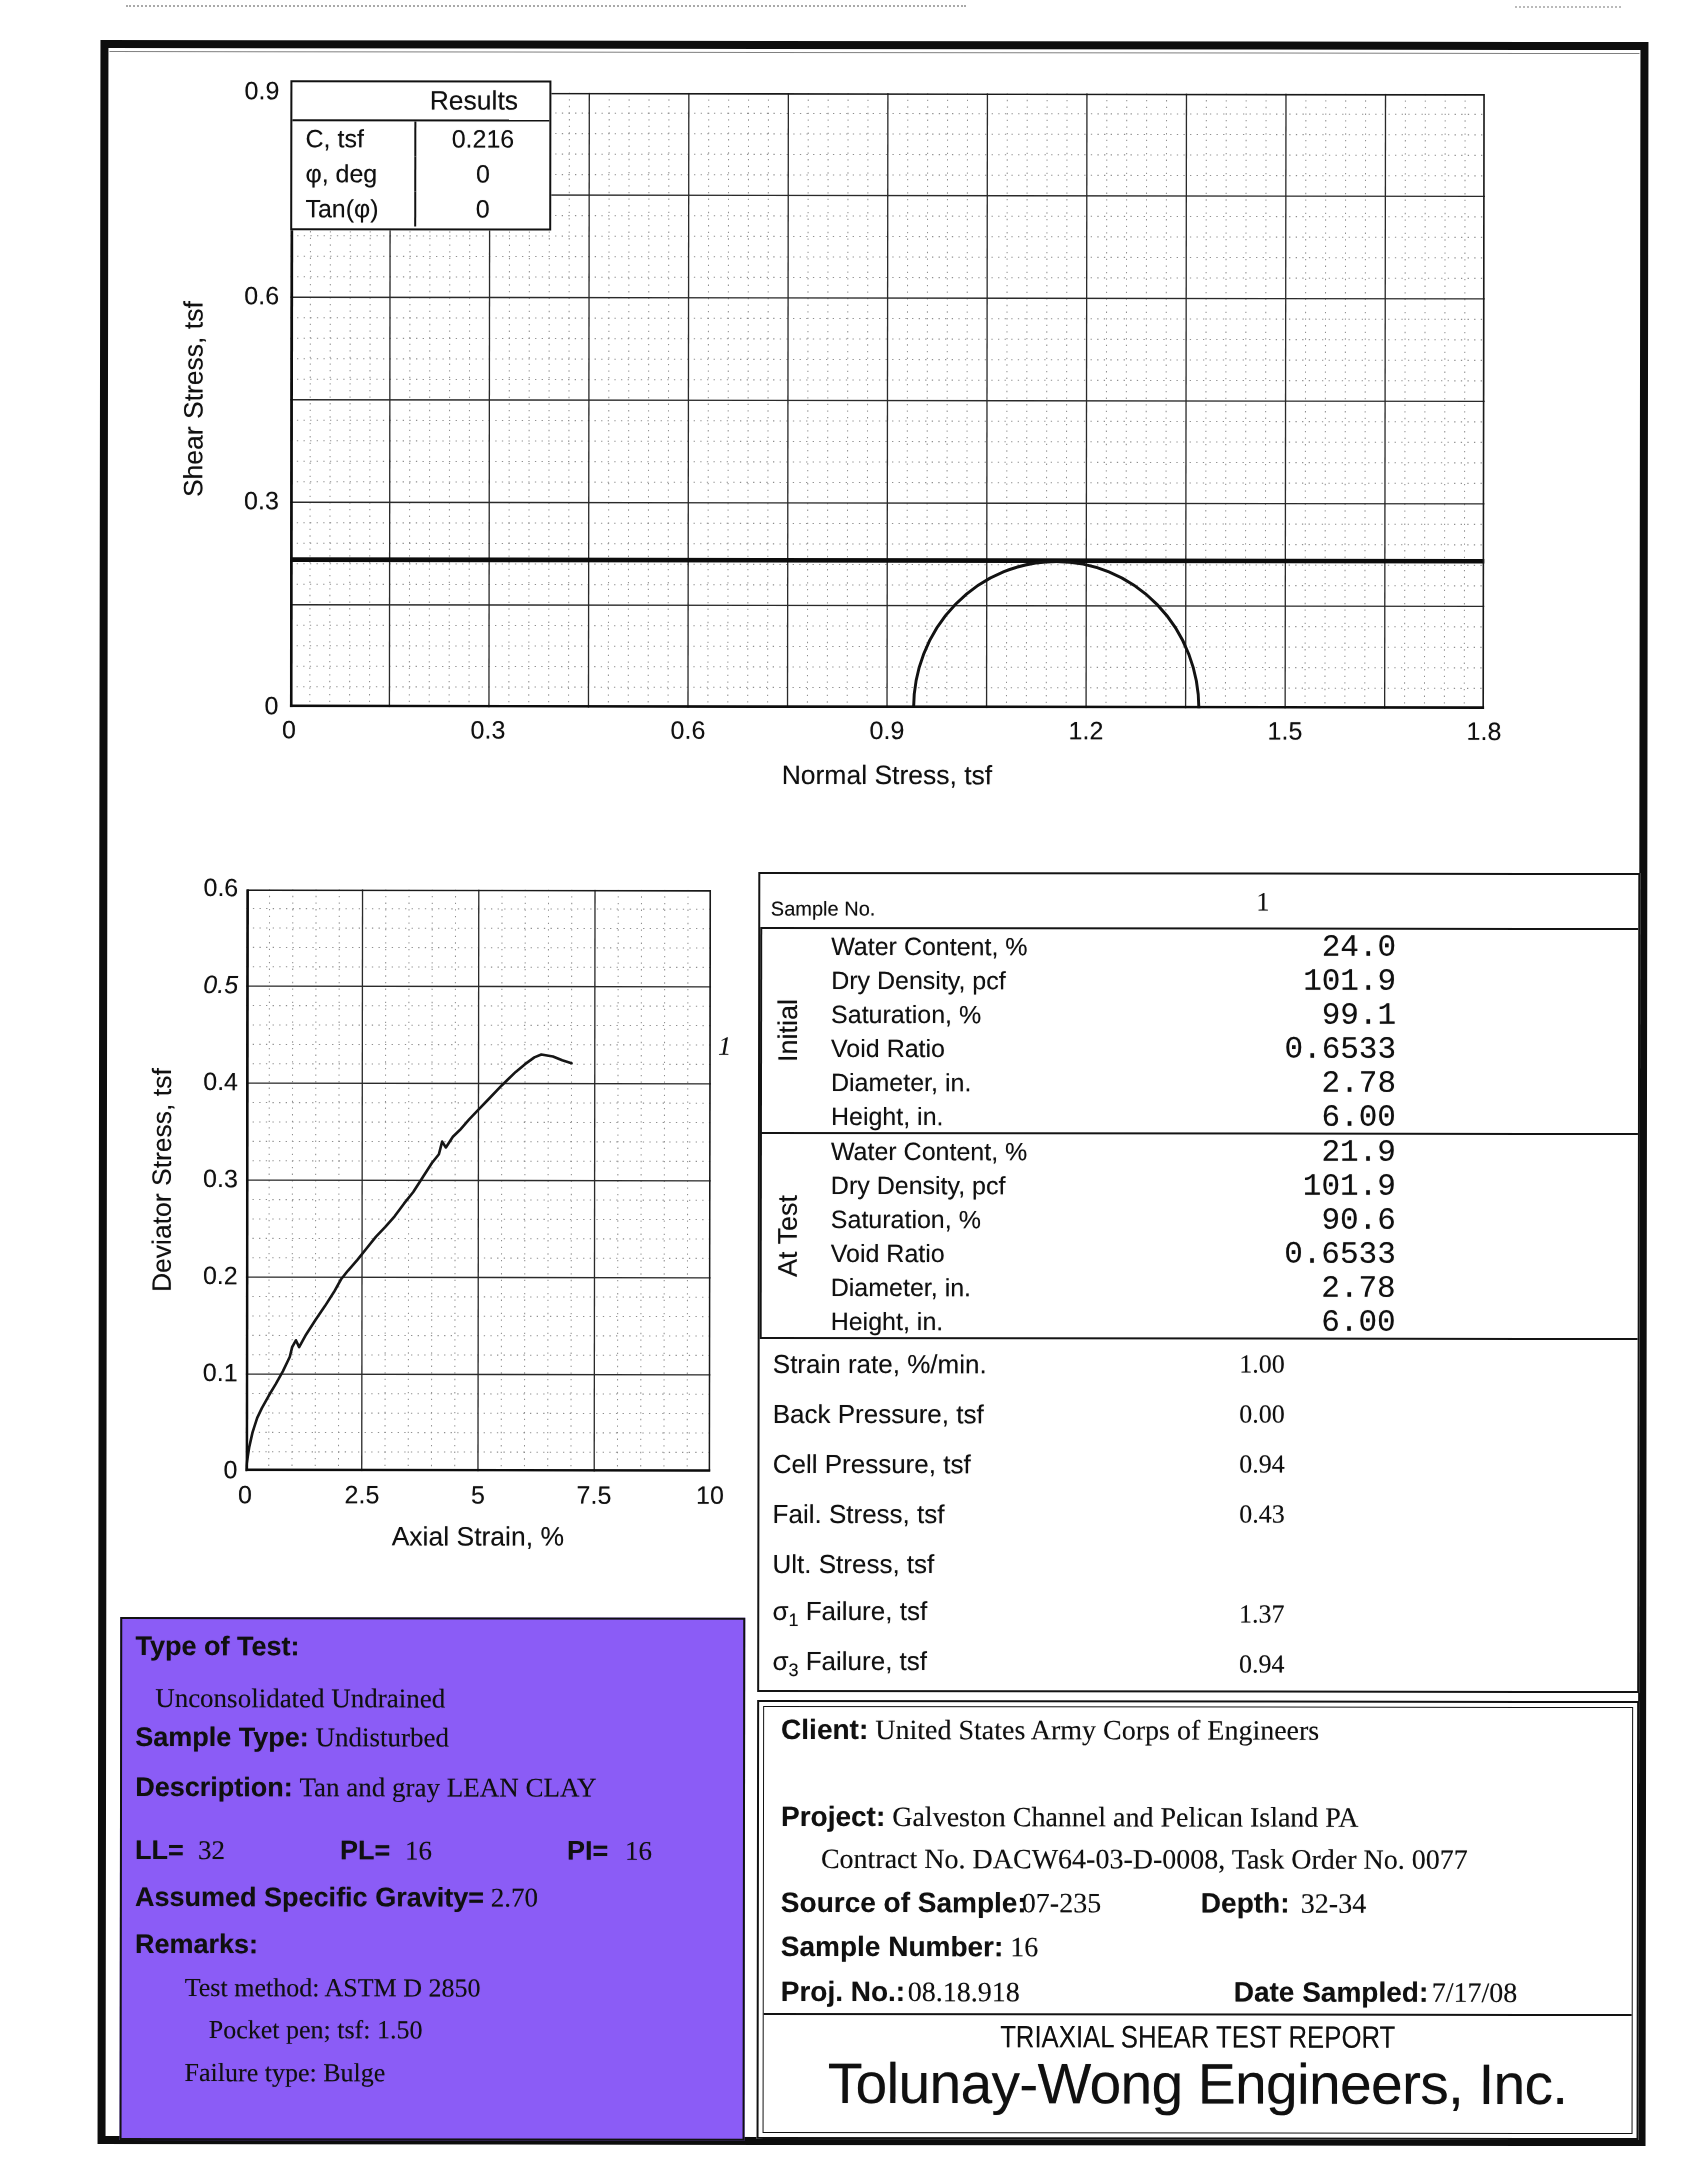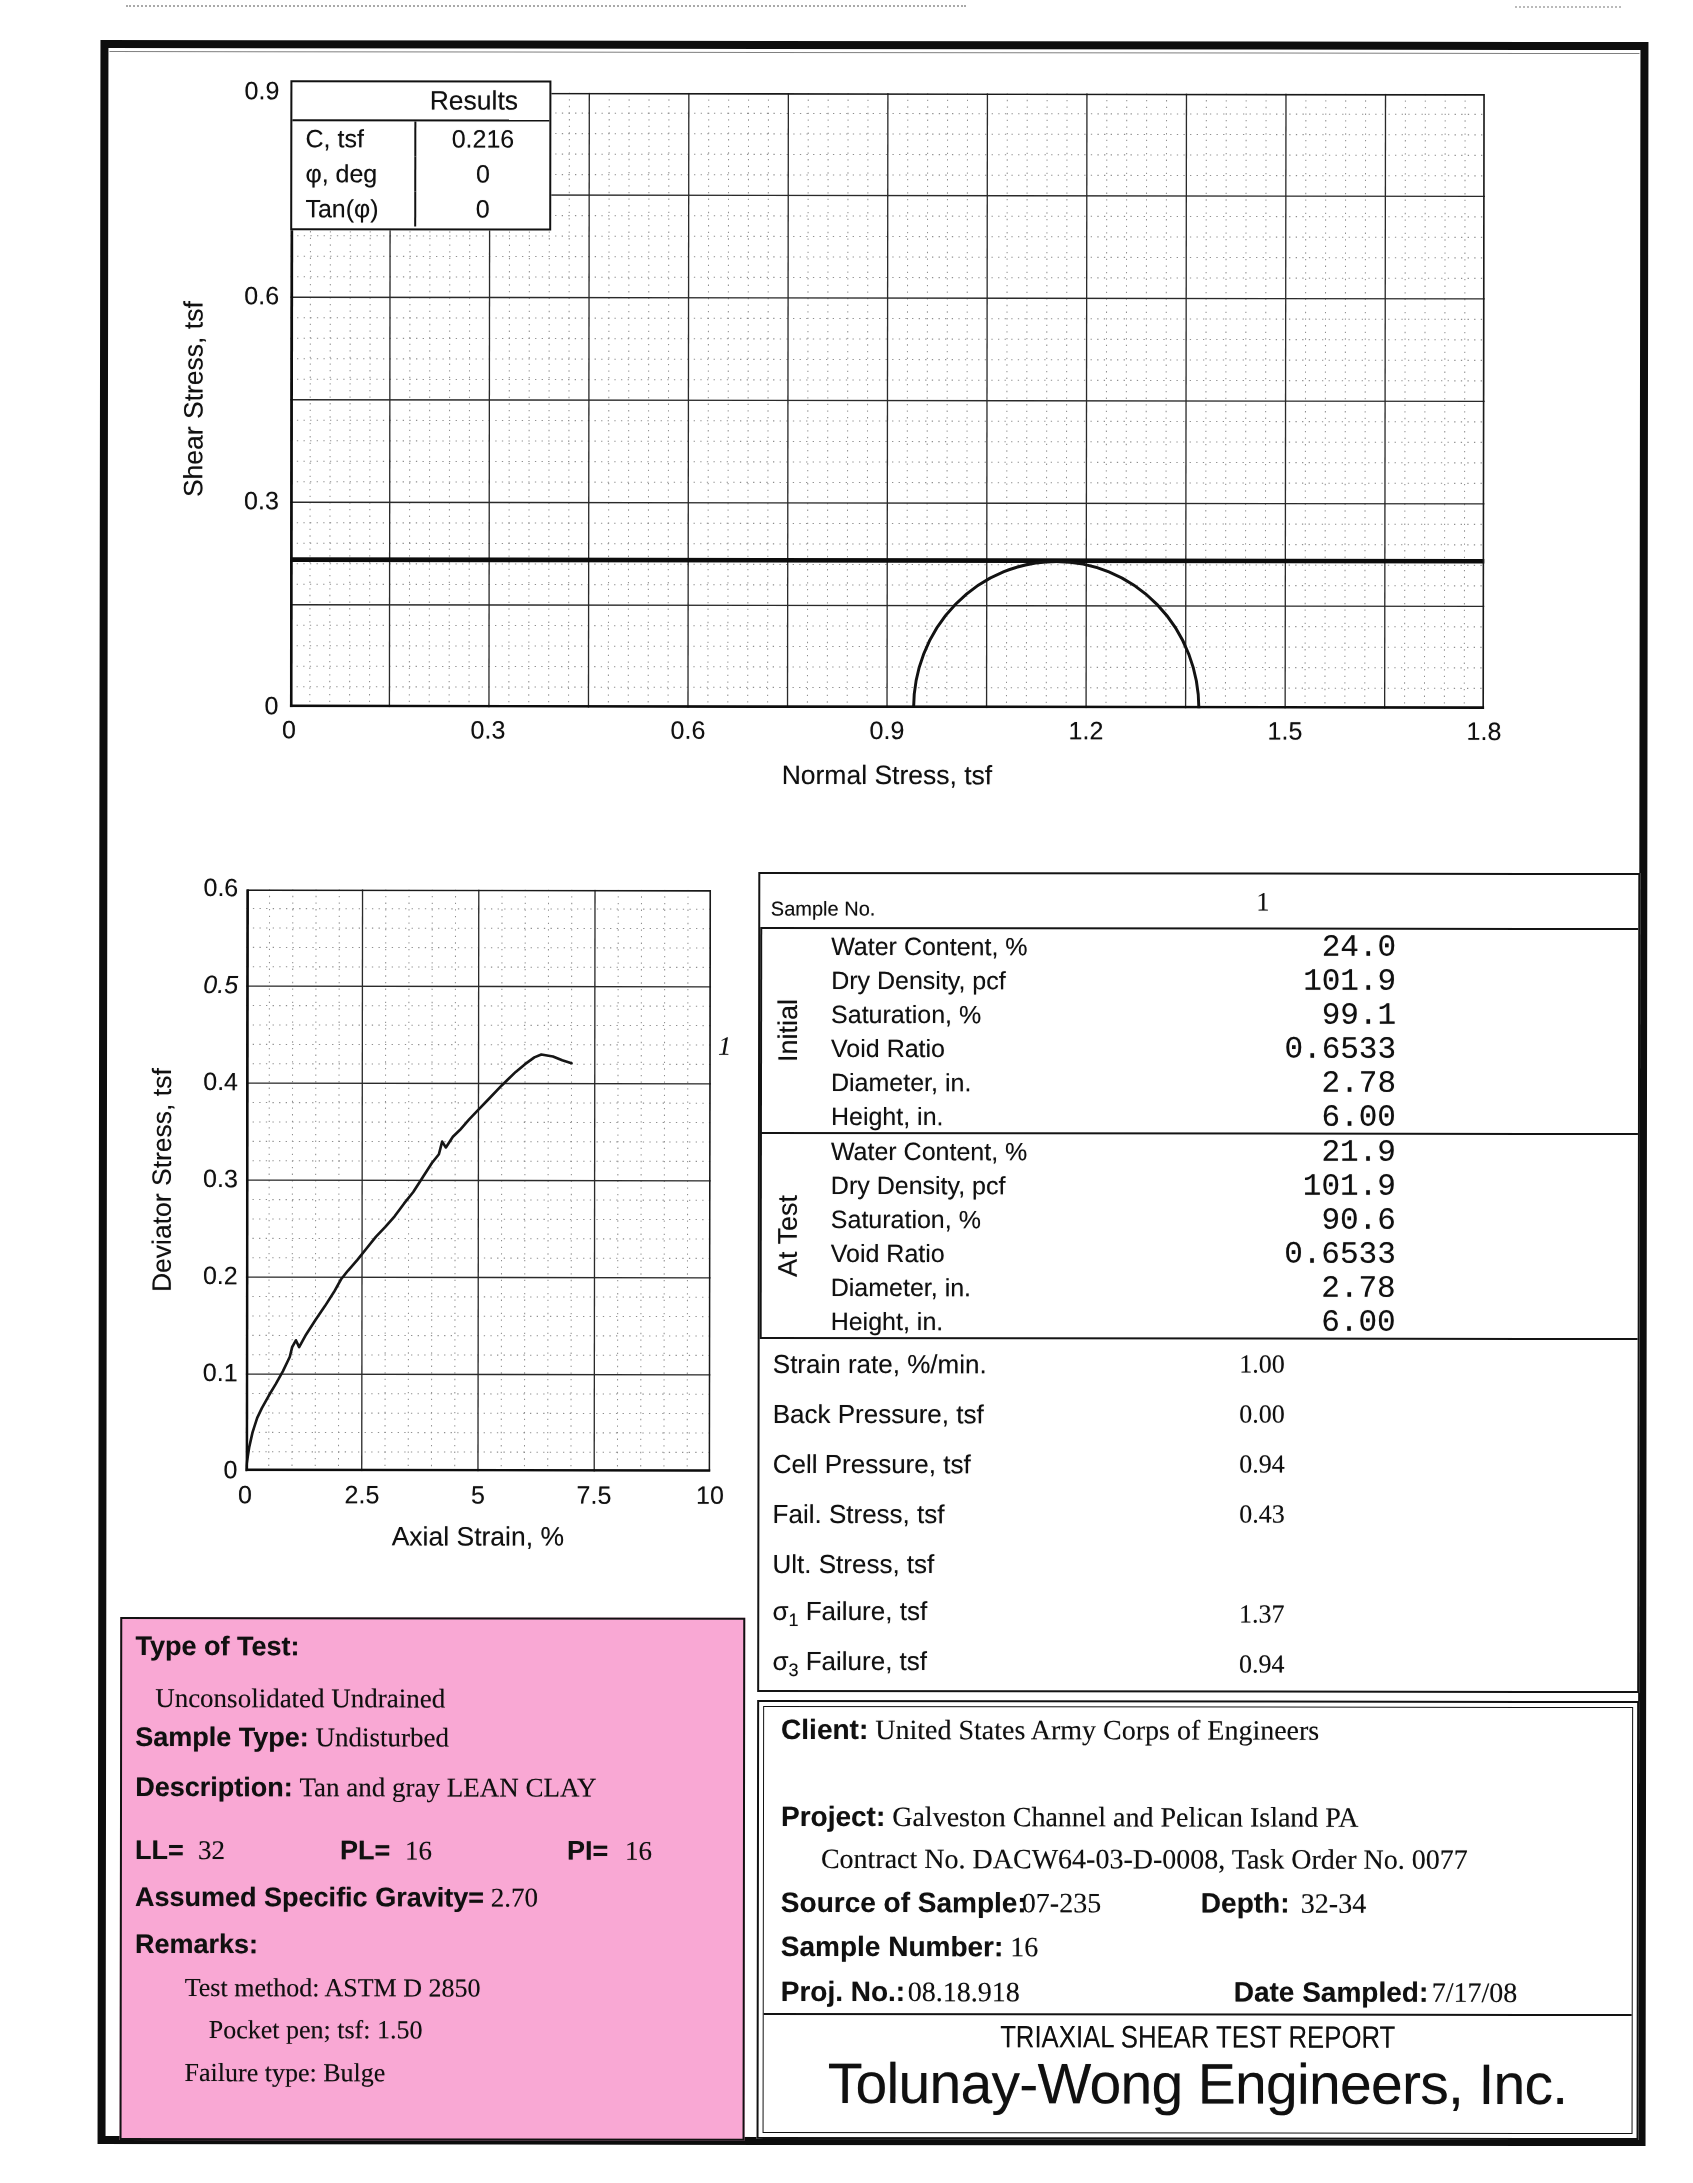--- a/index.html
+++ b/index.html
@@ -57,21 +57,21 @@
   .st-row .val{position:absolute;left:316px;width:265px;text-align:right;
                font-family:Liberation Mono, monospace;font-size:31px;}
   .st-lower{position:relative;}
   .st-lrow{height:50px;position:relative;display:flex;align-items:center;}
   .st-lrow .lbl{padding-left:13.2px;font-size:26px;}
   .st-lrow .lbl sub{font-size:18px;}
   .st-lrow .val{position:absolute;left:370px;width:265px;text-align:center;
                 font-family:"Liberation Serif","DejaVu Serif",serif;font-size:26px;}
   
   .tot{position:absolute;left:121px;top:1618px;width:625px;height:523px;
-       border:2.6px solid #121212;box-sizing:border-box;background:#f9a8d4;}
+       border:2.6px solid #121212;box-sizing:border-box;background:#8b5cf6;}
   .tot .line{position:absolute;left:0;width:100%;height:34px;display:flex;align-items:center;}
   .blbl{font-weight:bold;font-size:27px;white-space:pre;}
   .sval{font-family:"Liberation Serif","DejaVu Serif",serif;font-size:27px;white-space:pre;}
   
   .client{position:absolute;left:758px;top:1700px;width:882px;height:439px;
           border:2px solid #121212;box-sizing:border-box;background:#fff;}
   .client-inner{position:absolute;inset:4px;border:1.3px solid #121212;}
   .client .row{position:absolute;left:0;width:100%;height:36px;display:flex;align-items:center;}
   .client .blbl{font-size:28px;}
   .client .sval{font-size:28px;}

